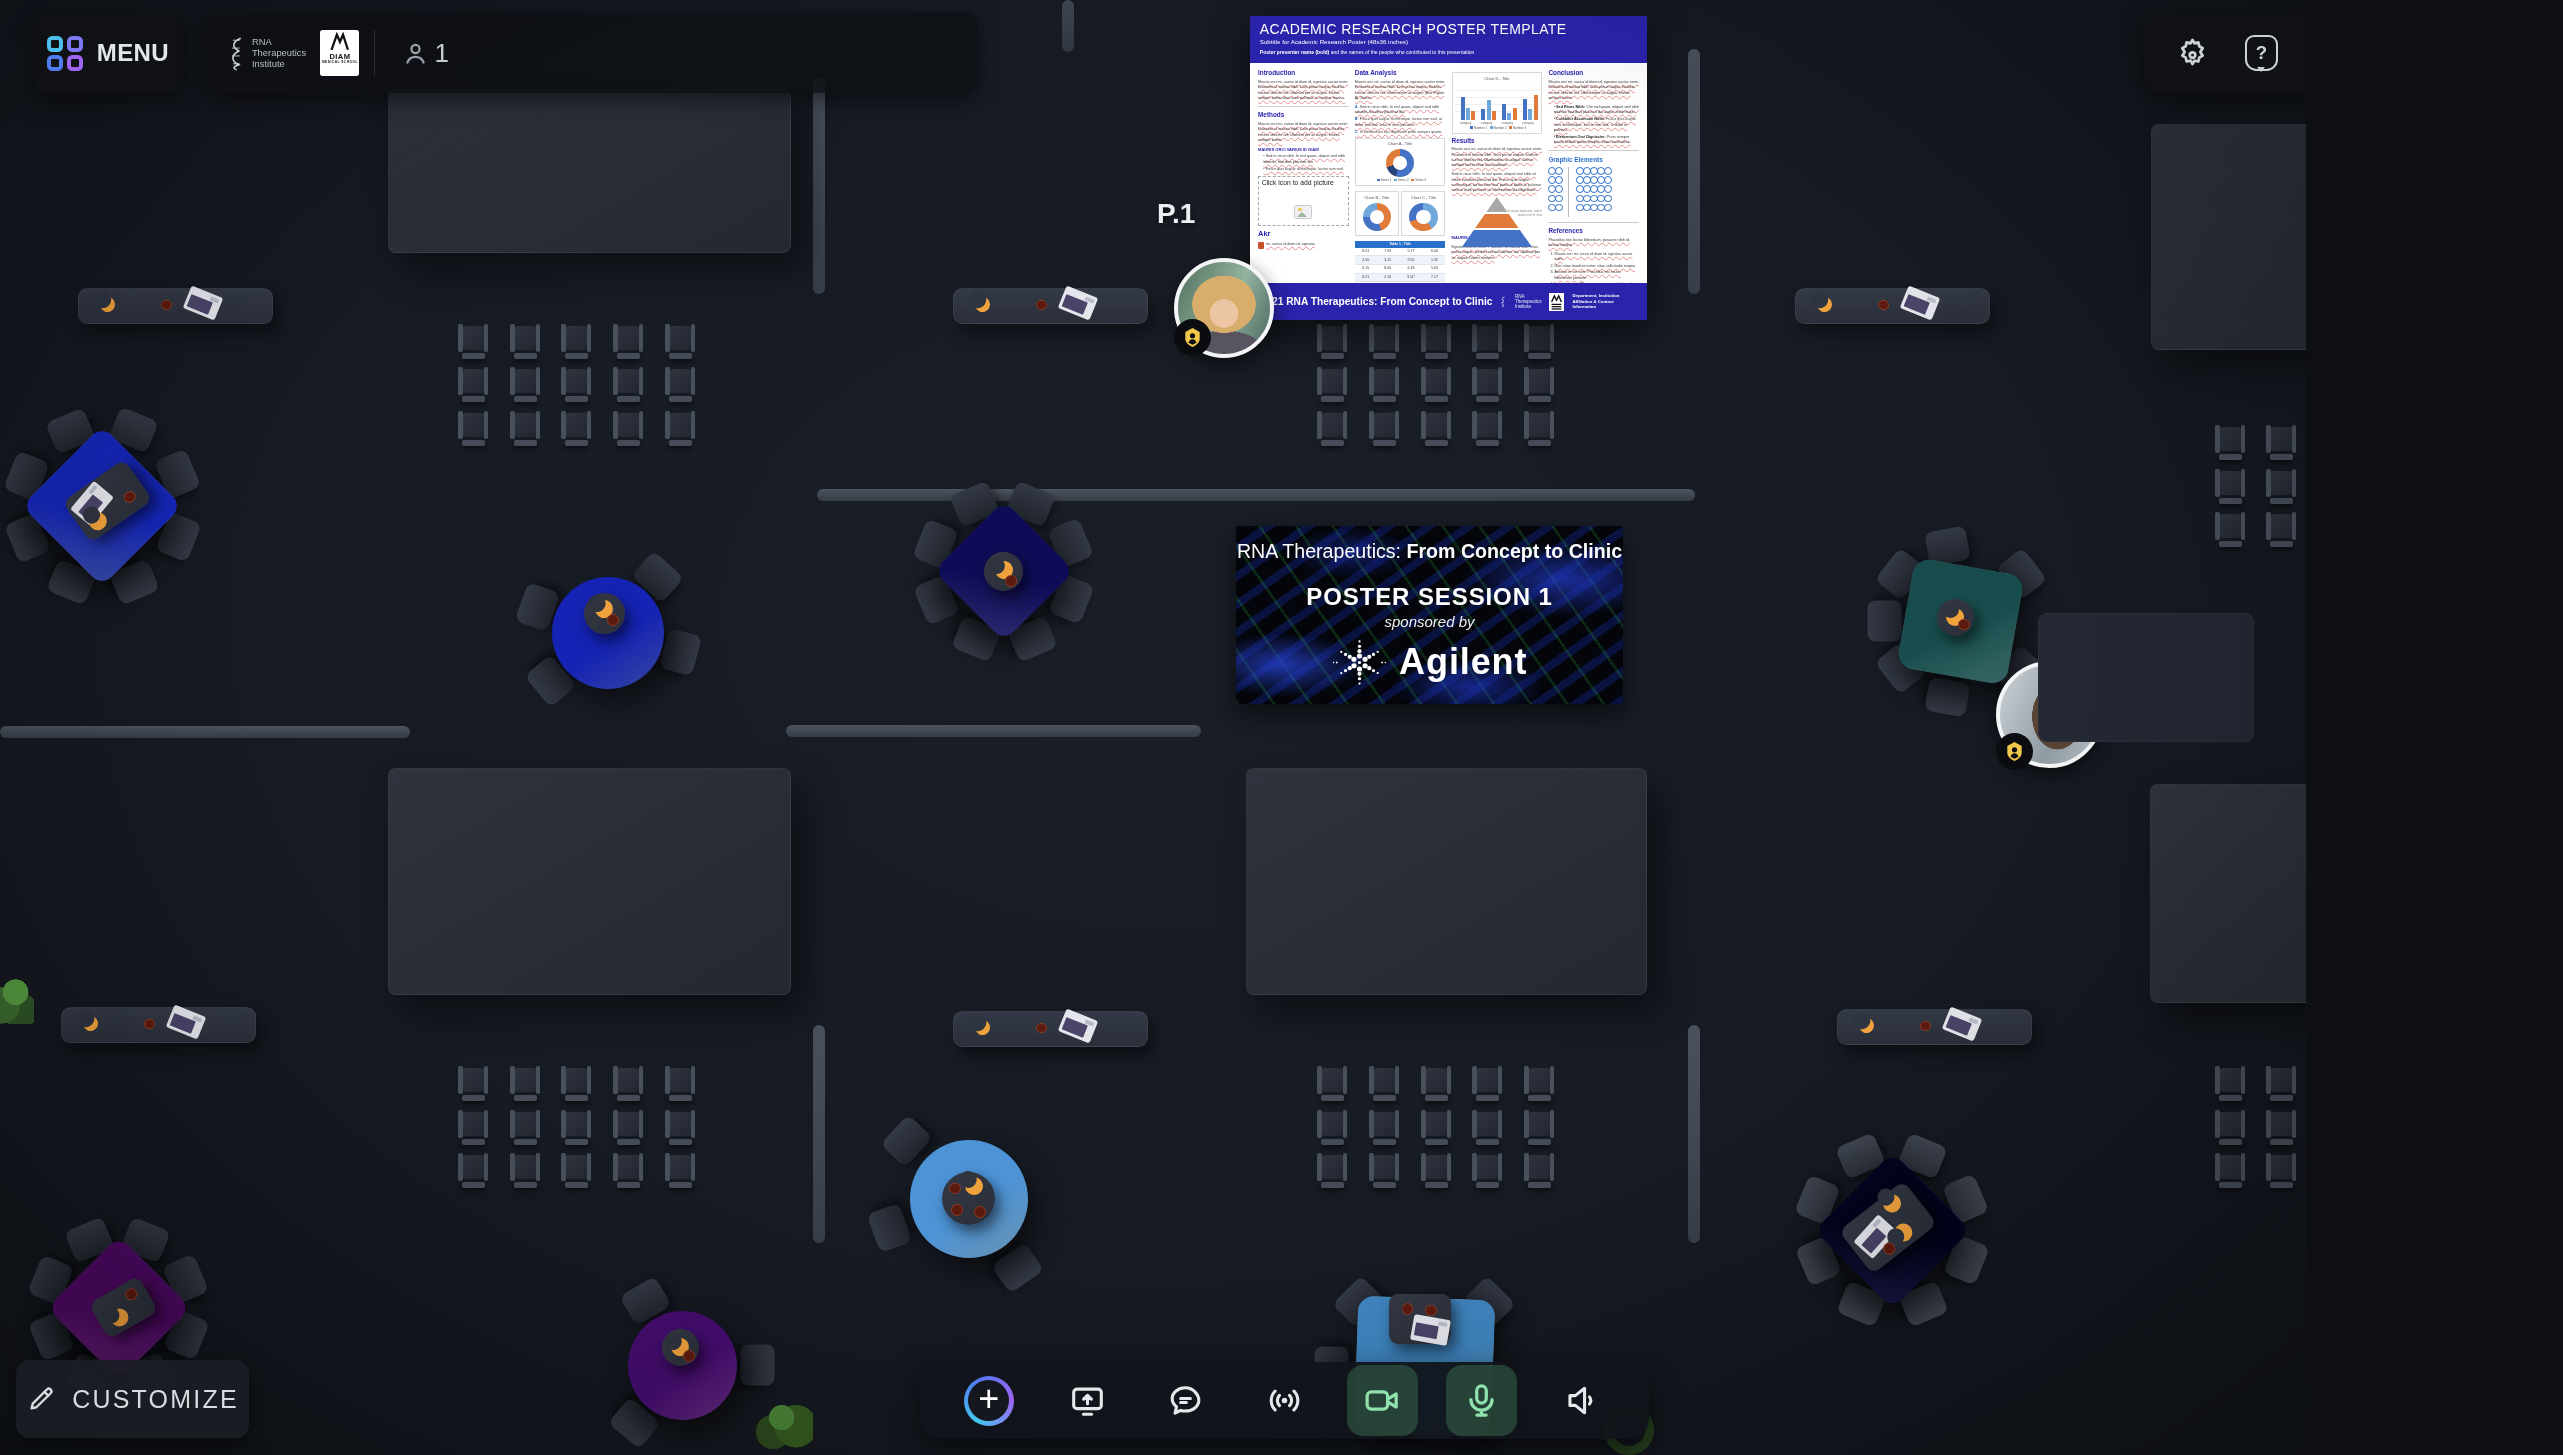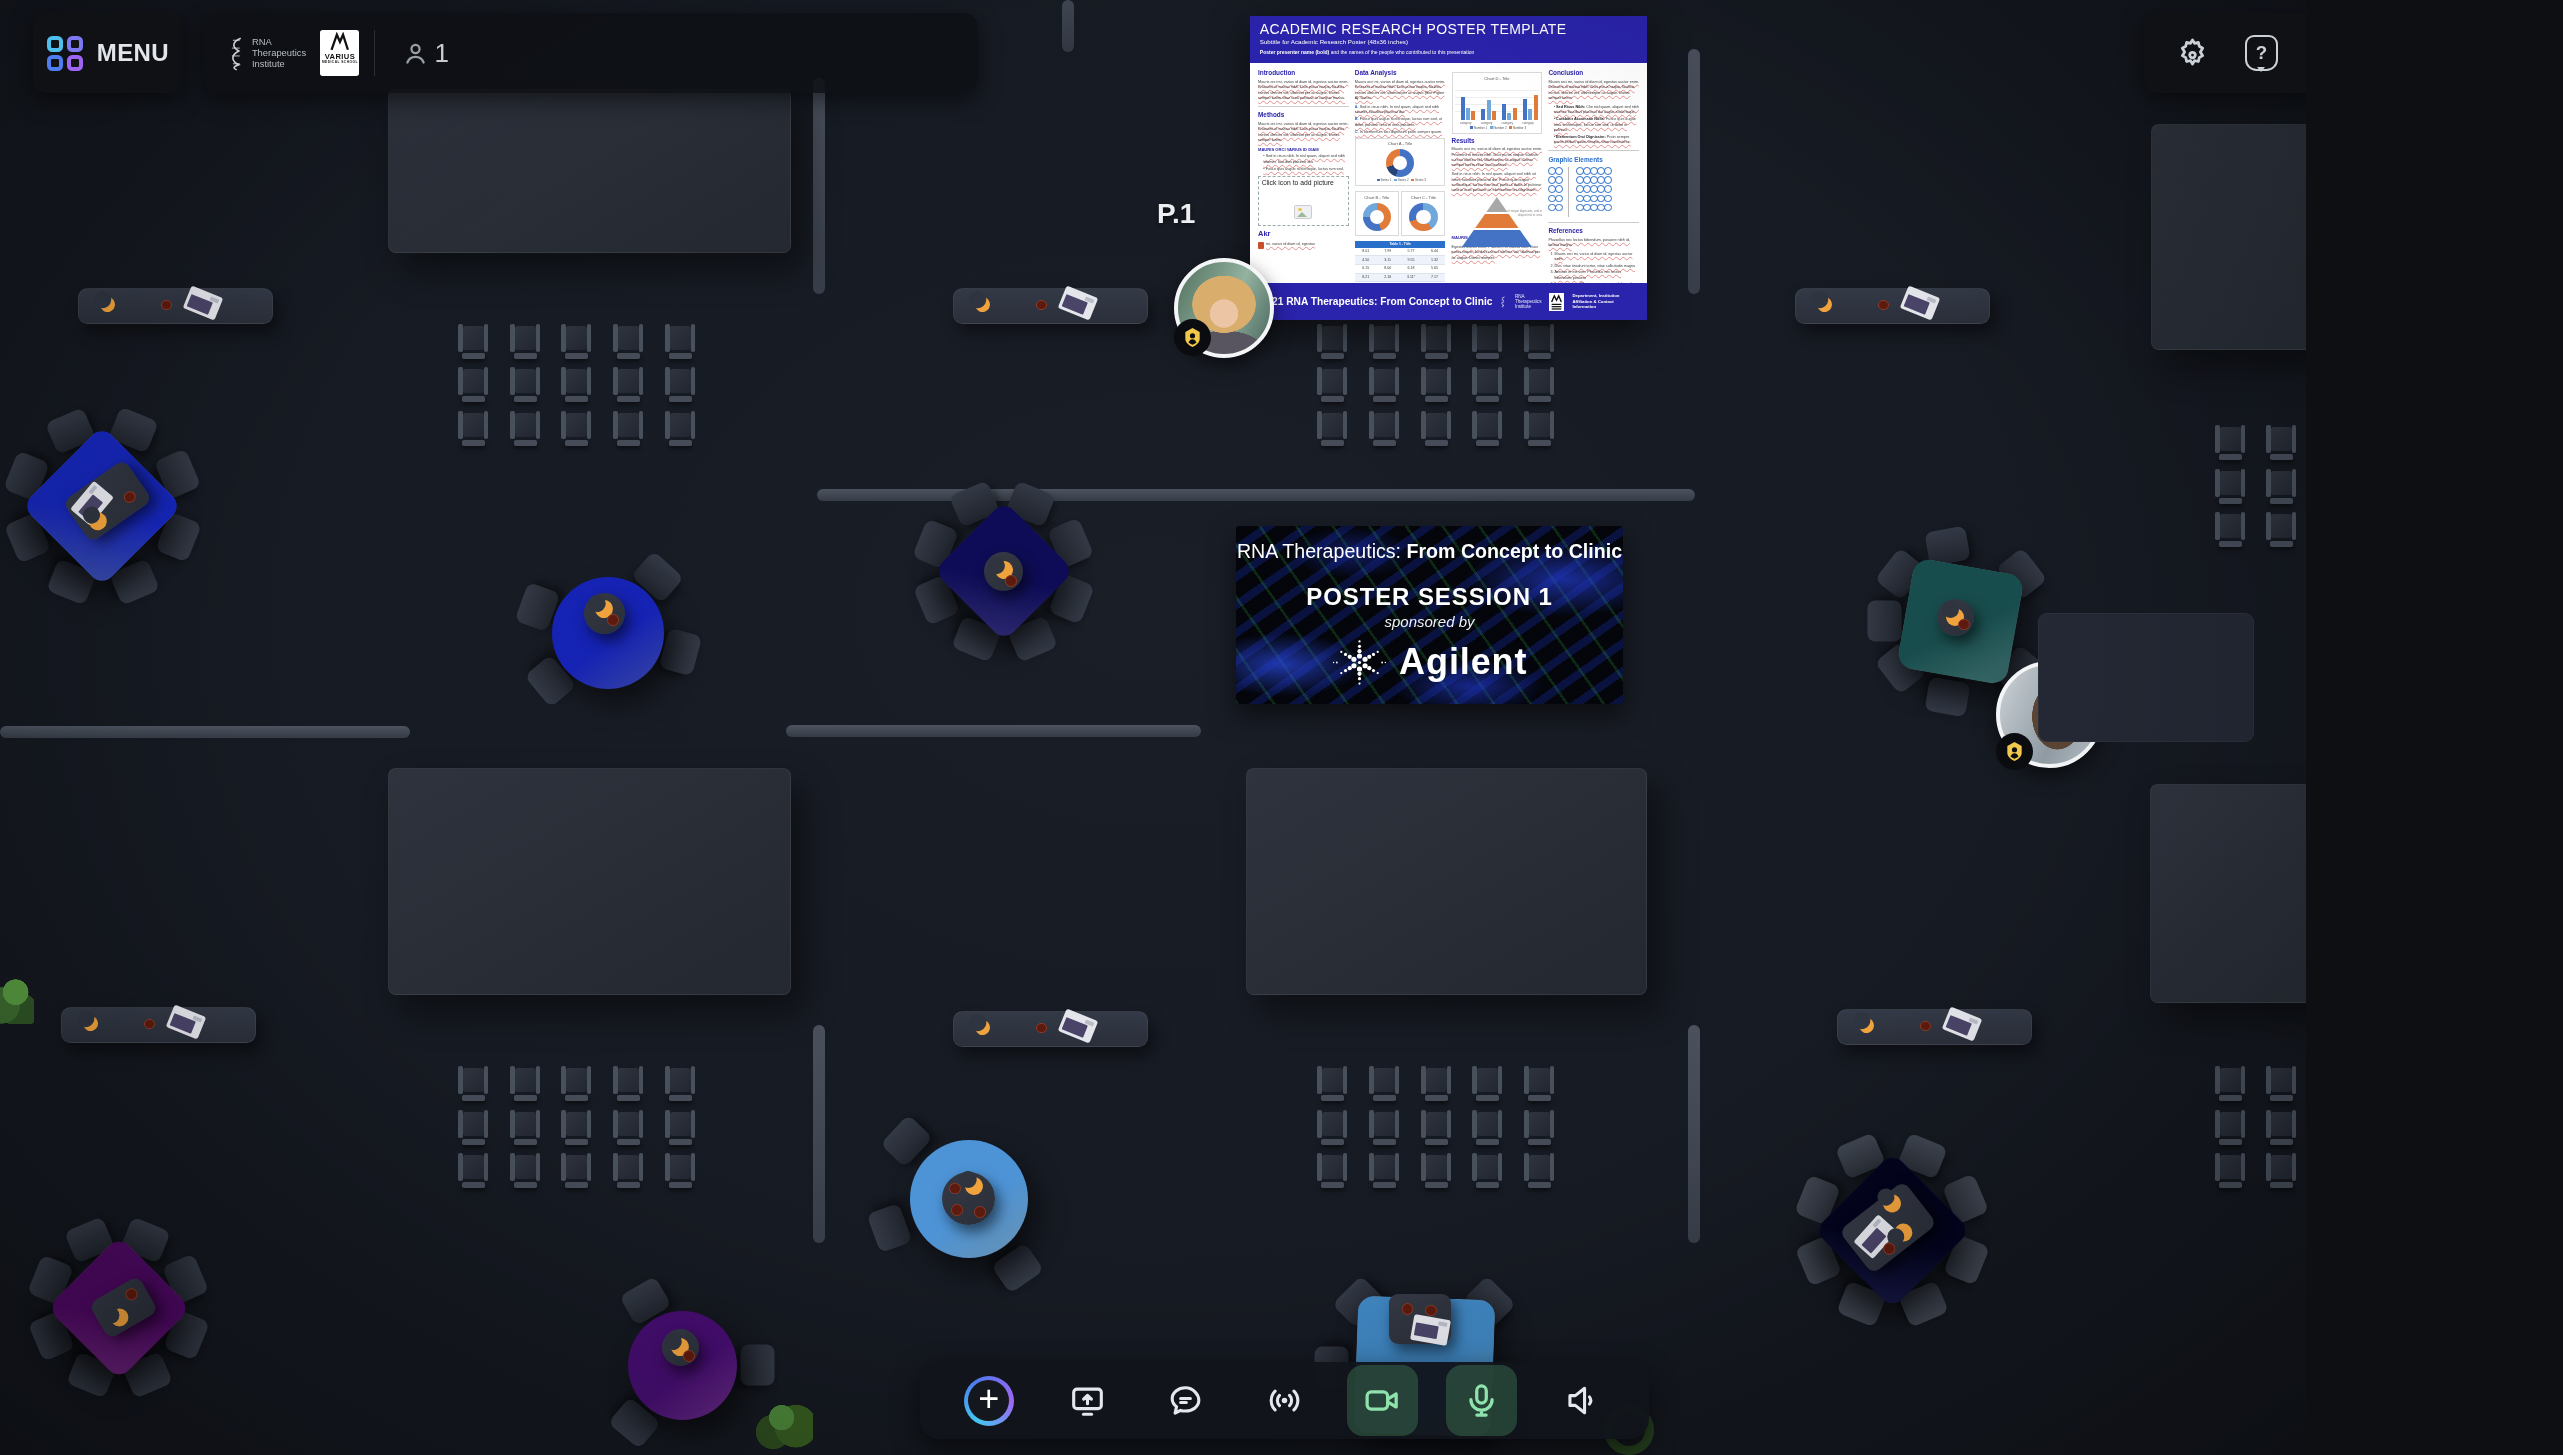--- a/index.html
+++ b/index.html
@@ -1237,21 +1237,21 @@
       <svg width="19.6" height="36" viewBox="0 0 20 34" fill="none" stroke="#cfd3d8" stroke-width="1.6">
         <path d="M14 2 C5 6 5 11 12 15 C4 19 4 25 12 29 C6 31 6 33 10 34"></path>
         <path d="M6 4h7M5 12h8M5 20h8M6 28h7" stroke-width=".9"></path>
       </svg>
       <span class="rti-text"><span>RNA</span><br><span>Therapeutics</span><br><span>Institute</span></span>
     </span>
     <span class="umass">
       <svg width="23" height="19.6" viewBox="0 0 26 22">
           <path d="M4 20 10 3l3.5 8L17 3l5.5 17" stroke="#111" stroke-width="2.6" fill="none"></path>
         </svg>
-      <span class="uname">VARIUS</span>
+      <span class="uname">DIAM</span>
       <span class="usub">MEDICAL SCHOOL</span>
     </span>
     <span class="vsep"></span>
     <span class="pcount">
       <svg width="27" height="27" viewBox="0 0 24 24" fill="none" stroke="#9aa0a8" stroke-width="2" stroke-linecap="round">
         <circle cx="12" cy="8" r="3.6"></circle>
           <path d="M4.8 20c1.3-3.4 4-5 7.2-5s5.9 1.6 7.2 5"></path>
       </svg>
       <span>1</span>
     </span>
@@ -1284,20 +1284,27 @@
     </span>
     <span class="hbtn">
       <svg width="37" height="37" viewBox="0 0 24 24" fill="none" stroke="#ccd1d7" stroke-width="1.8" stroke-linecap="round">
         <circle cx="14.5" cy="11" r="5.8"></circle>
           <path d="M11 16l-1.8 3 3.4-1.7"></path>
           <path d="M8.8 6.4A5.2 5.2 0 1 0 9.6 16"></path>
       </svg>
     </span>
   </div>
 
+  <div class="customize">
+    <svg width="30" height="30" viewBox="0 0 24 24" fill="none" stroke="#d8dbe0" stroke-width="1.9" stroke-linecap="round" stroke-linejoin="round">
+      <path d="M4.5 19.5l.9-3.8L16.7 4.4a2.1 2.1 0 0 1 3 3L8.3 18.6l-3.8.9z"></path>
+        <path d="M14.8 6.3l3 3"></path>
+    </svg>
+    <span>CUSTOMIZE</span>
+  </div>
 
   <div class="toolbar">
     <span class="tbtn">
       <span class="plusbtn">
           <span>+</span>
         </span>
     </span>
     <span class="tbtn">
       <svg width="39" height="39" viewBox="0 0 24 24" fill="none" stroke="#e4e7eb" stroke-width="1.9" stroke-linecap="round" stroke-linejoin="round">
         <rect x="3.5" y="5" width="17" height="12" rx="2"></rect>

